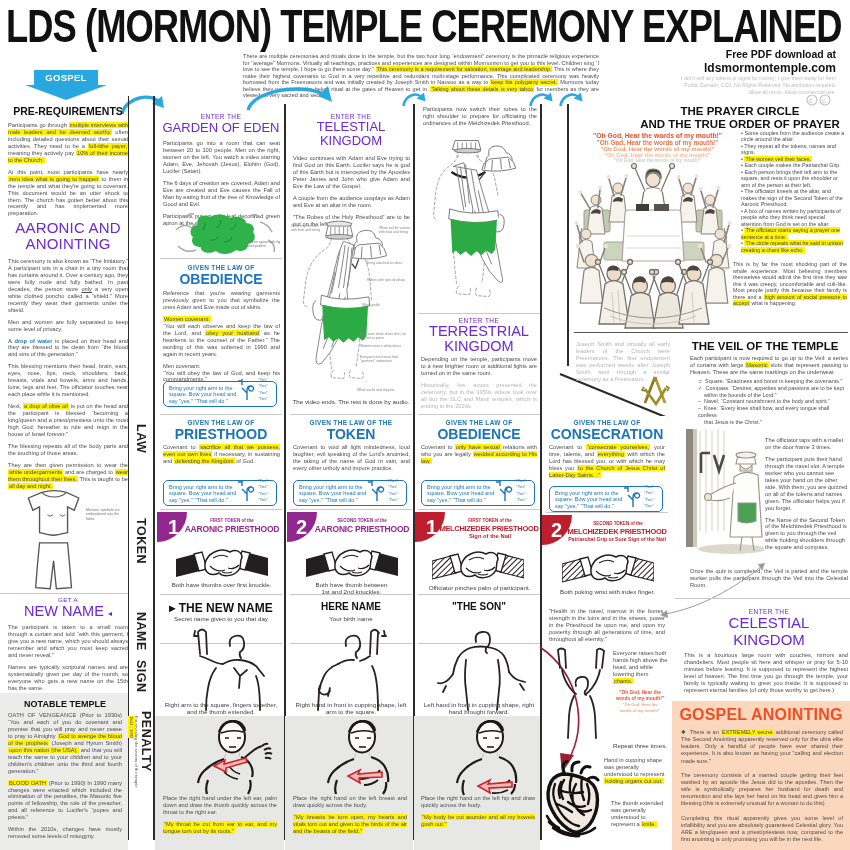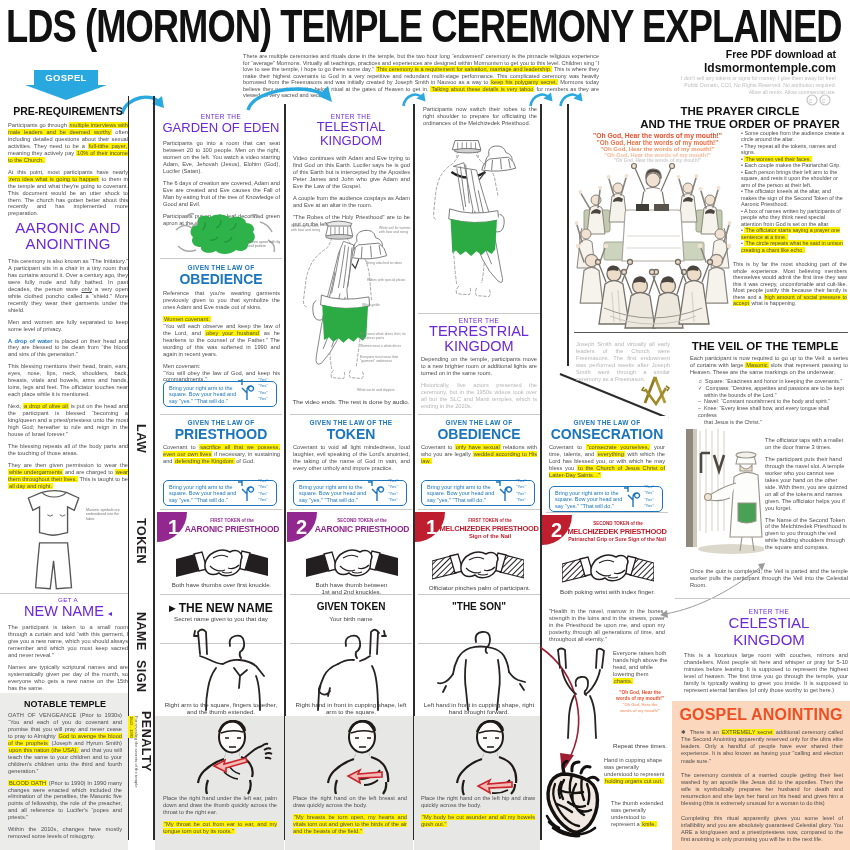--- a/index.html
+++ b/index.html
@@ -202,21 +202,21 @@
 <div class="hdiv" style="left:290px;top:509px;width:122px;"></div>
 <svg class="abs" style="left:287px;top:512px;" width="30" height="30" viewBox="0 0 30 30">
     <path d="M0 0 H30 A30 30 0 0 1 0 30 Z" fill="#92278f"></path>
     <text x="9" y="22" font-family="Liberation Sans" font-weight="bold" font-size="20" fill="#fff">2</text>
   </svg>
 <div class="abs" style="left:316px;top:518px;width:92px;text-align:center;color:#92278f;font-size:4.5px;font-weight:bold;">SECOND TOKEN of the</div>
 <div class="abs" style="left:310px;top:524px;width:104px;text-align:center;color:#92278f;font-size:8.5px;font-weight:bold;letter-spacing:-.2px;">AARONIC PRIESTHOOD</div>
 <div class="abs cap" style="left:293px;top:581px;width:117px;">Both have thumb between<br>1st and 2nd knuckles.</div>
 
 <div class="hdiv" style="left:290px;top:594px;width:122px;"></div>
-<div class="abs" style="left:290px;top:601px;width:122px;text-align:center;font-weight:bold;font-size:10px;color:#111;">GIVEN TOKEN</div>
+<div class="abs" style="left:290px;top:601px;width:122px;text-align:center;font-weight:bold;font-size:10px;color:#111;">HERE NAME</div>
 <div class="abs cap" style="left:290px;top:615px;width:122px;">Your birth name</div>
 <div class="abs cap" style="left:290px;top:701px;width:122px;">Right hand in front in cupping shape, left arm to the square.</div>
 
 <div class="greybox" style="left:285px;top:716px;width:128px;height:134px;"></div>
 <div class="abs t" style="left:293px;top:795px;width:114px;">
 <p>Place the right hand on the left breast and draw quickly across the body.</p>
 <p><mark>"My breasts be torn open, my hearts and vitals torn out and given to the birds of the air and the beasts of the field."</mark></p>
 </div>
 
 <div class="abs t" style="left:423px;top:106px;width:114px;">

